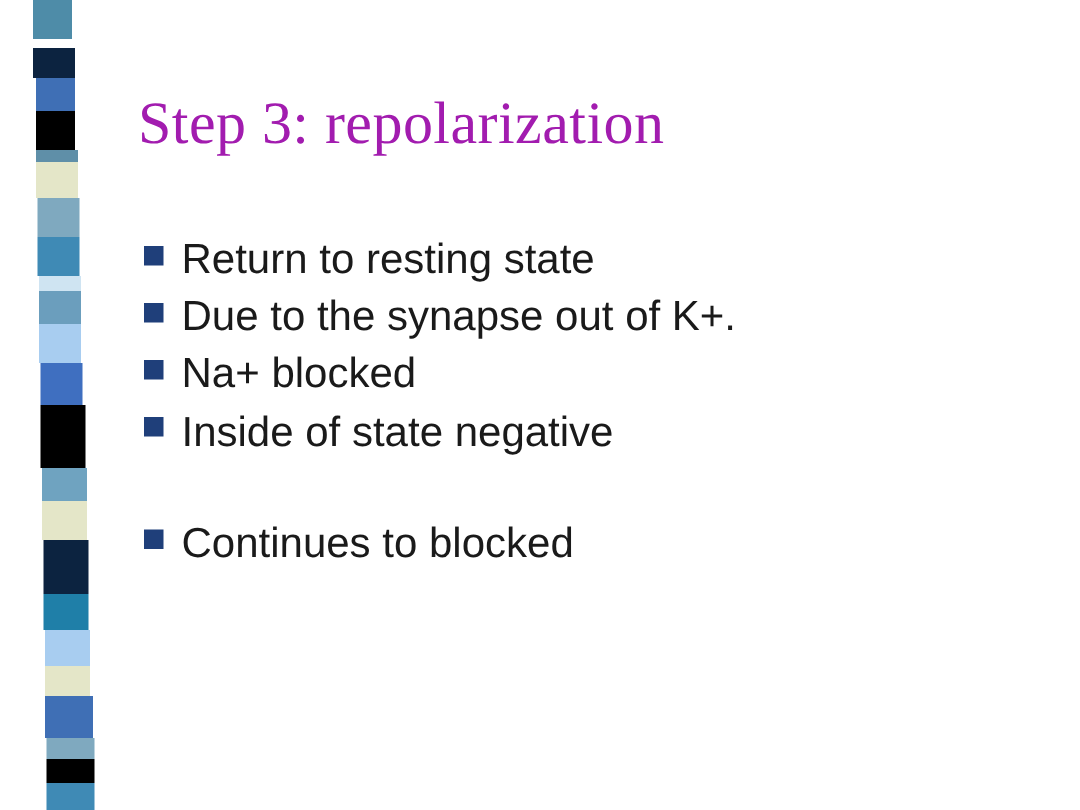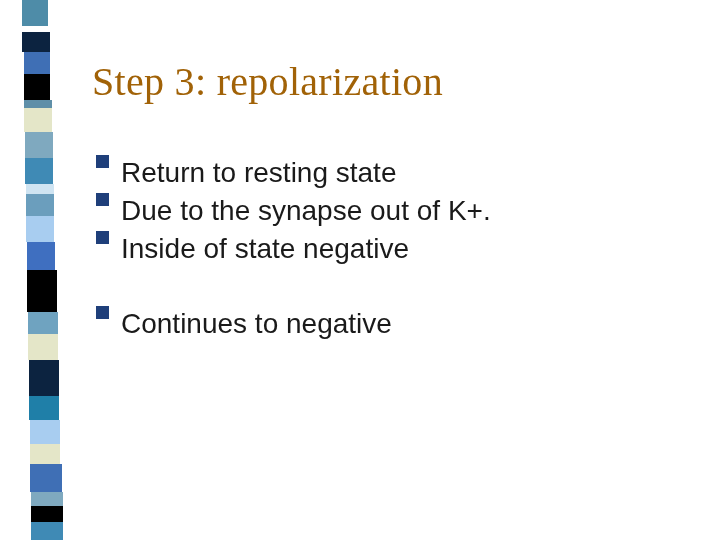--- a/index.html
+++ b/index.html
@@ -34,33 +34,33 @@
     left: 0;
     width: 70px;
   }
   .title {
     position: absolute;
     left: 92px;
     top: 58px;
     width: 590px;
     font-family: "Liberation Serif", serif;
     font-size: 40px;
-    color: #a16207;
+    color: #a21caf;
     letter-spacing: 0.3px;
     white-space: nowrap;
   }
   .body-list {
     position: absolute;
     left: 96px;
     top: 158px;
     width: 600px;
   }
   .bullet-row {
     display: flex;
-    align-items: flex-start;
+    align-items: center;
     margin-bottom: 8px;
   }
   .bullet-row.gap {
     margin-top: 44px;
   }
   .marker {
     display: inline-block;
     width: 13px;
     height: 13px;
     background: #1f3f7a;
@@ -115,21 +115,25 @@
       <div class="bullet-row">
         <span class="marker" style="background: rgb(31, 63, 122);"></span>
         <span class="bullet-text">Return to resting state</span>
       </div>
       <div class="bullet-row">
         <span class="marker" style="background: rgb(31, 63, 122);"></span>
         <span class="bullet-text">Due to the synapse out of K+.</span>
       </div>
       <div class="bullet-row">
         <span class="marker" style="background: rgb(31, 63, 122);"></span>
+        <span class="bullet-text">Na+ blocked</span>
+      </div>
+      <div class="bullet-row">
+        <span class="marker" style="background: rgb(31, 63, 122);"></span>
         <span class="bullet-text">Inside of state negative</span>
       </div>
       <div class="bullet-row gap">
         <span class="marker" style="background: rgb(31, 63, 122);"></span>
-        <span class="bullet-text">Continues to negative</span>
+        <span class="bullet-text">Continues to blocked</span>
       </div>
     </div>
 
 </div>
 
 </body></html>

